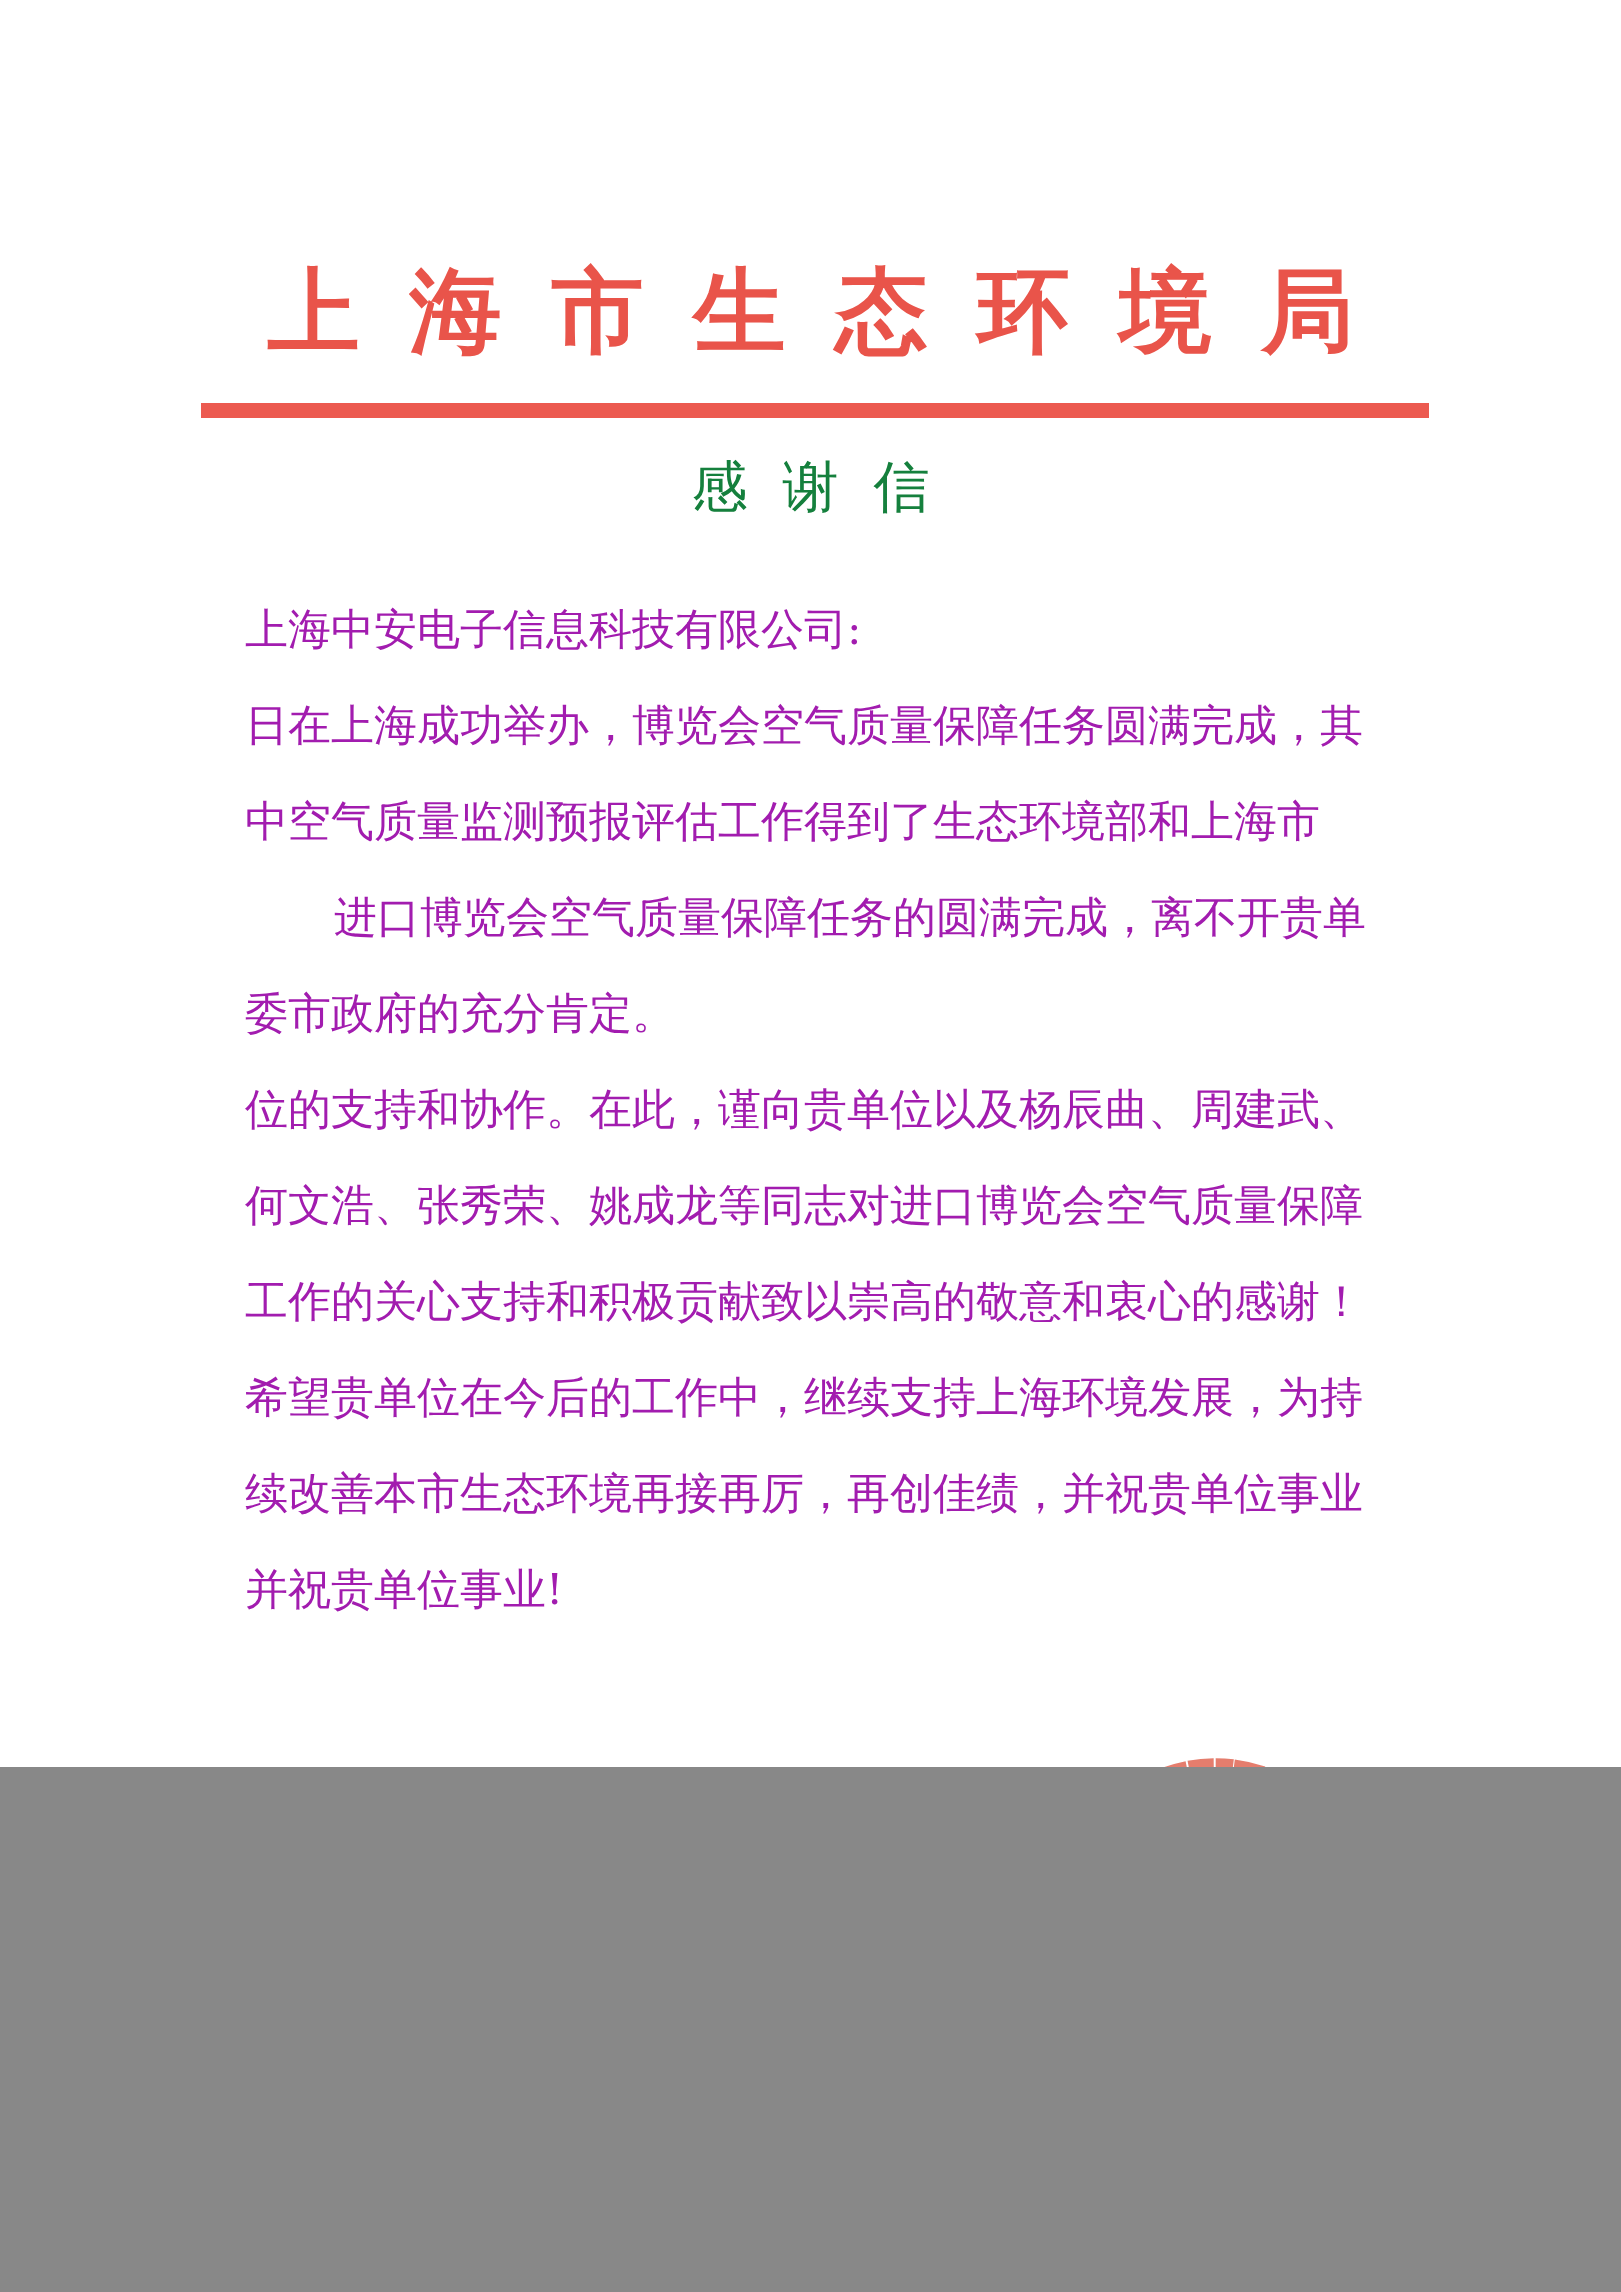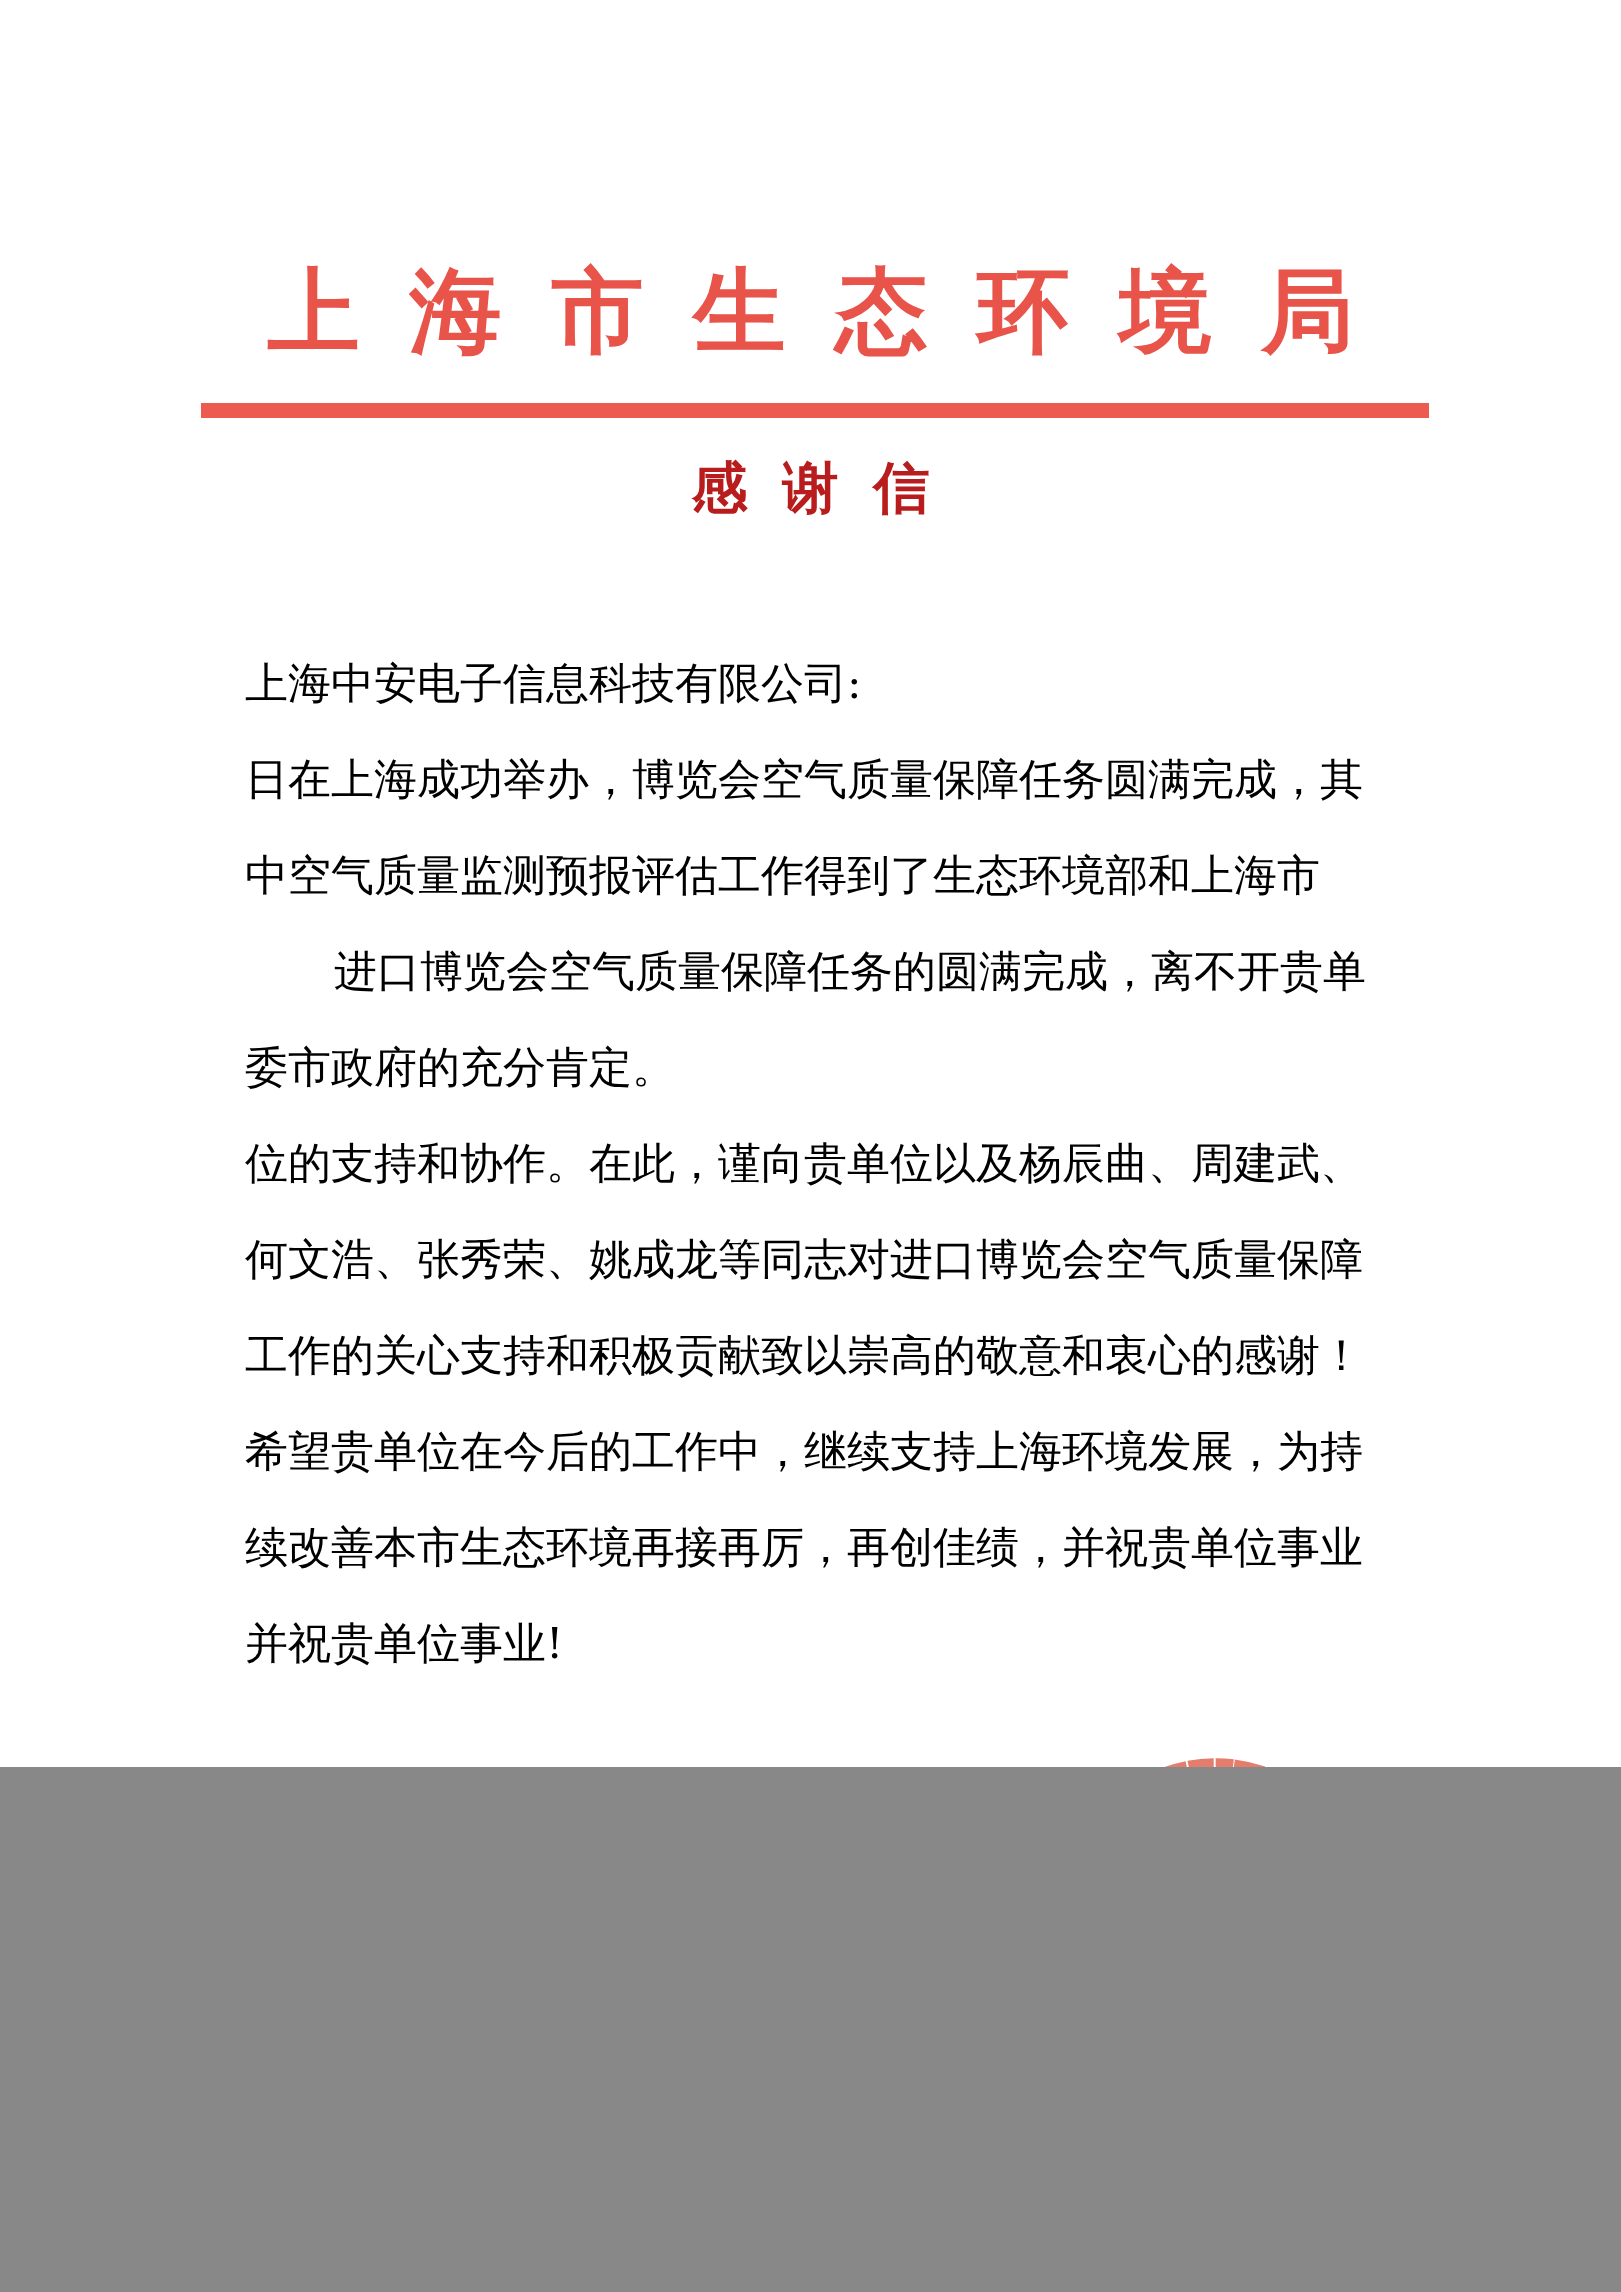--- a/index.html
+++ b/index.html
@@ -46,35 +46,35 @@
   
   .letter-title {
     position: absolute;
     top: 443px;
     left: 0;
     width: 100%;
     height: 88px;
     line-height: 88px;
     text-align: center;
     font-size: 56px;
-    font-weight: bold;
+    font-weight: normal;
     letter-spacing: 35px;
     padding-left: 35px;
     box-sizing: border-box;
-    color: #b91c1c;
+    color: #15803d;
     white-space: nowrap;
   }
   
   .body-lines {
     position: absolute;
-    top: 635px;
+    top: 581px;
     left: 245px;
     width: 1137px;
     font-size: 43px;
-    color: #000000;
+    color: #a21caf;
   }
   .body-lines .line {
     height: 96px;
     line-height: 96px;
     white-space: nowrap;
   }
   .body-lines .line.indent {
     padding-left: 89px;
   }
   

